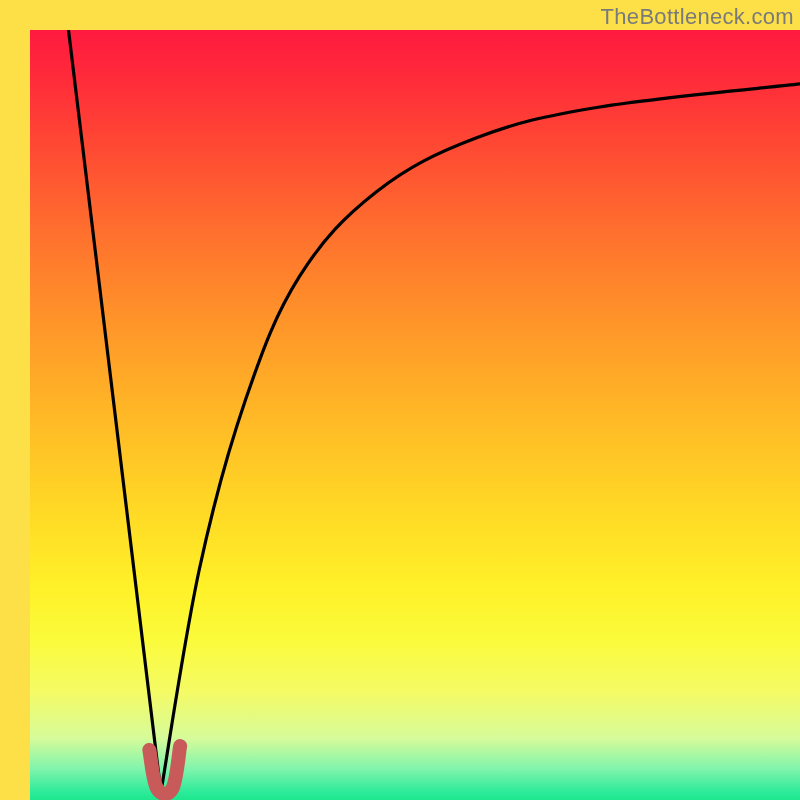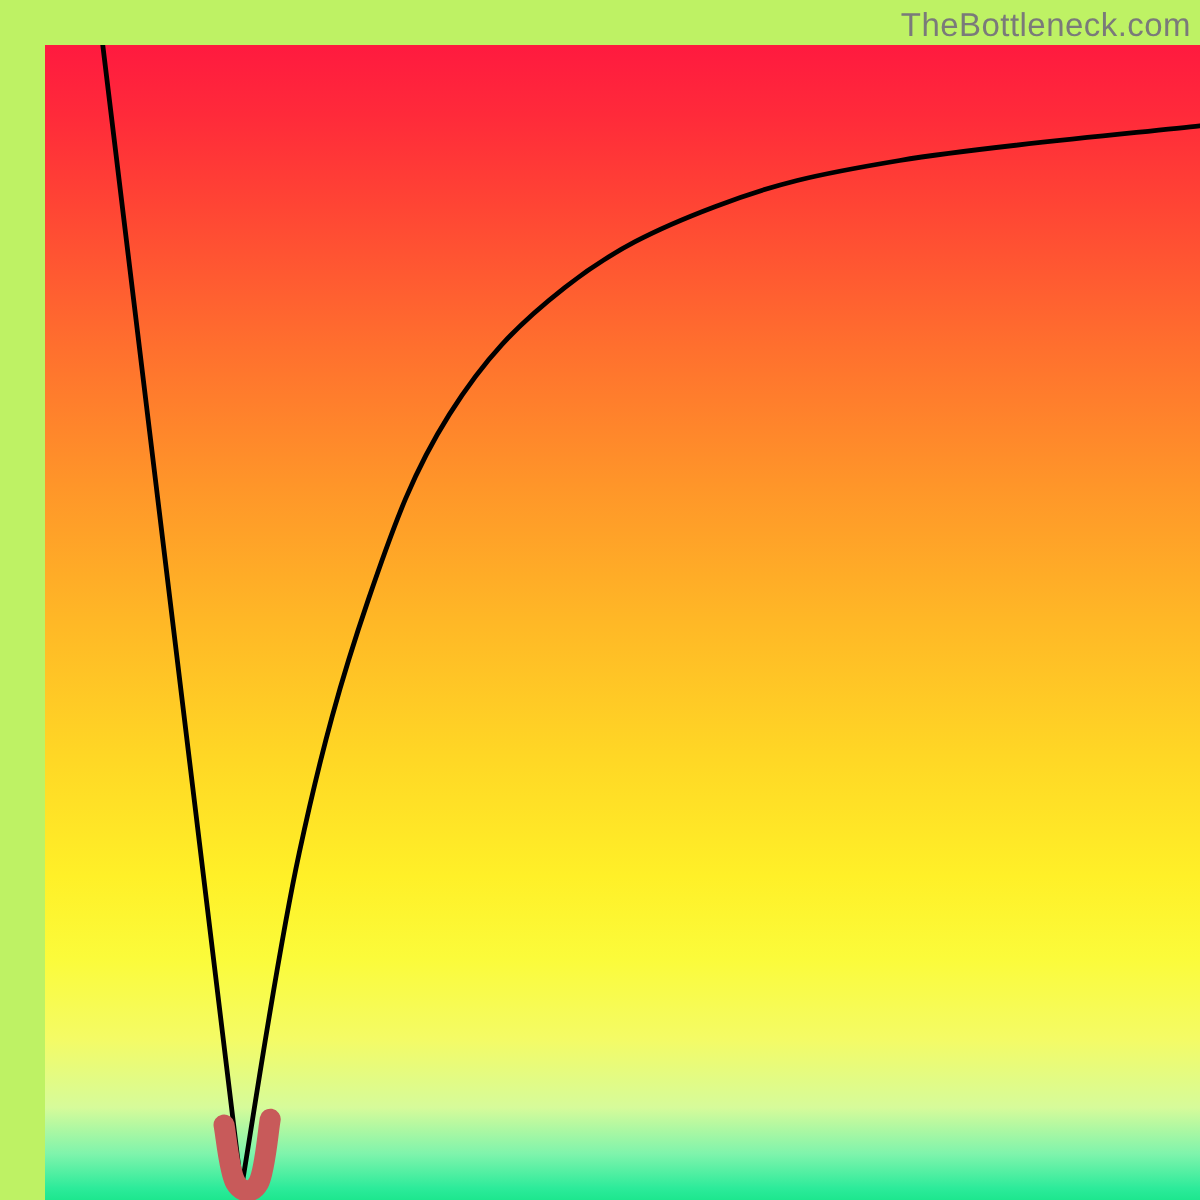--- a/index.html
+++ b/index.html
@@ -10,21 +10,21 @@
     background: #000;
     overflow: hidden;
     font-family: Arial, Helvetica, sans-serif;
   }
   .frame {
     position: absolute;
     top: 0;
     left: 0;
     width: 800px;
     height: 800px;
-    background: #bef264;
+    background: #fde047;
   }
   .plot-area {
     position: absolute;
     top: 30px;
     left: 30px;
     width: 770px;
     height: 770px;
     
     background: linear-gradient(to bottom,
       #ff1a3f 0%,

